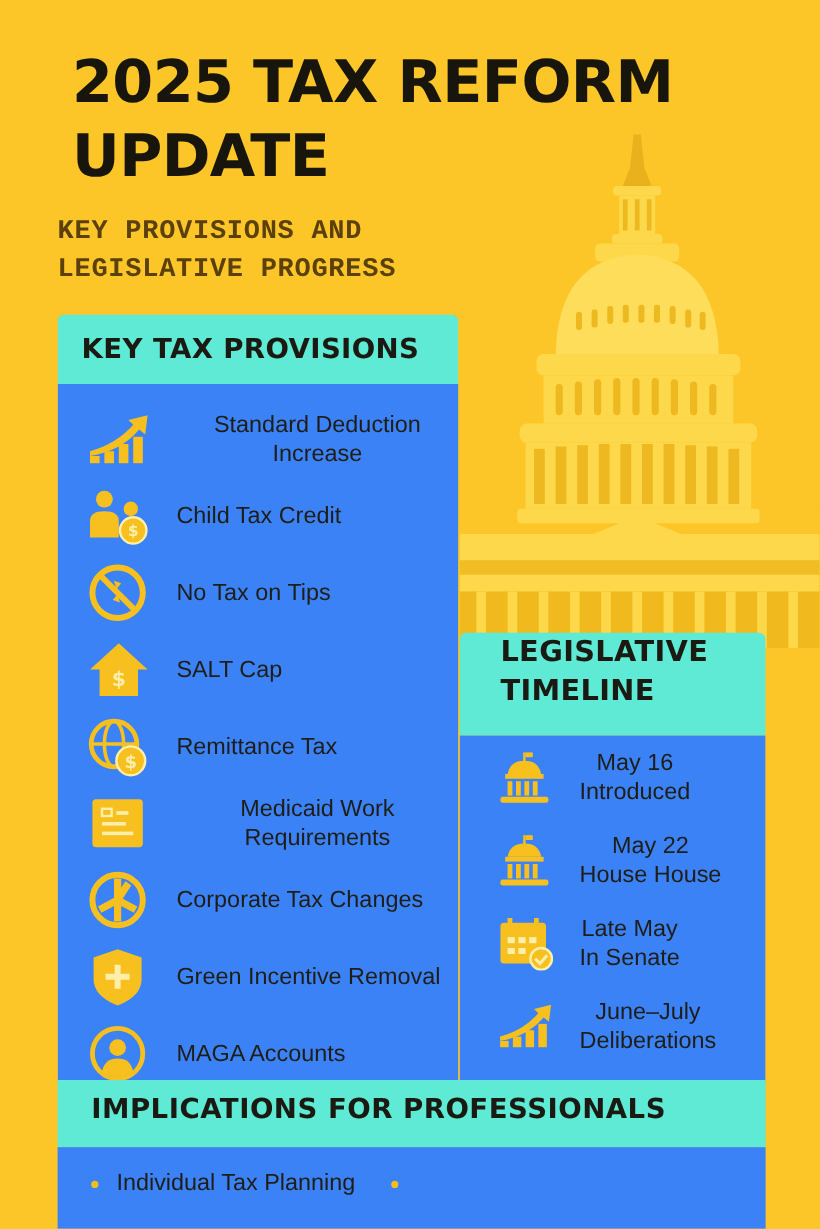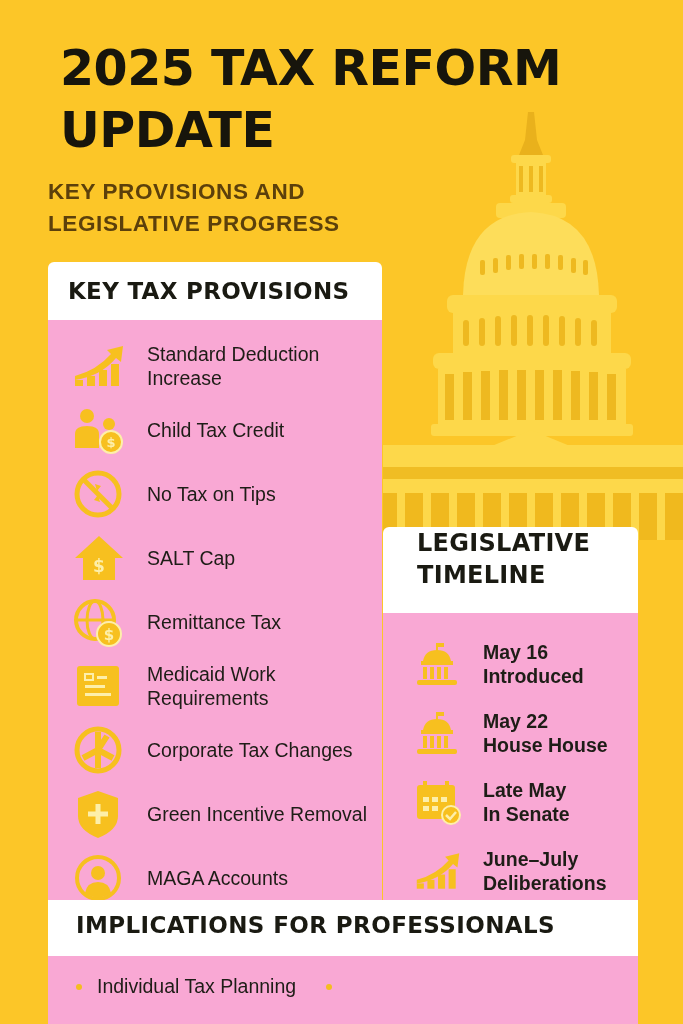--- a/index.html
+++ b/index.html
@@ -11,43 +11,43 @@
     color: #1a1a12;
   }
   .title {
     position: absolute; left: 60px; top: 38px;
     font-family: "DejaVu Sans", sans-serif;
     font-weight: bold; font-size: 49px; line-height: 62px;
     letter-spacing: -0.5px; color: #17150c; width: 600px;
   }
   .subtitle {
     position: absolute; left: 48px; top: 176px;
-    font-family: Liberation Sans, sans-serif;
+    font-family: Liberation Mono, monospace;
     font-weight: bold; font-size: 22.5px; line-height: 32px;
     color: #5c400b; letter-spacing: 0.6px; width: 380px;
   }
   .capitol { position: absolute; left: 383px; top: 100px; width: 300px; height: 520px; }
   .card { position: absolute; }
-  .card-head { background: #ffffff; }
-  .card-body { background: #f9a8d4; }
+  .card-head { background: #5eead4; }
+  .card-body { background: #3b82f6; text-align: center; }
   .kp { left: 48px; top: 262px; width: 334px; height: 640px; border-radius: 6px 6px 0 0; overflow: hidden; }
   .kp .card-head { height: 58px; padding: 16px 0 0 20px; }
   .kp .card-head h2 {
     font-family: "DejaVu Sans", sans-serif; font-size: 23px; font-weight: bold; letter-spacing: 0.3px;
   }
   .kp .card-body { height: 582px; padding-top: 14px; }
   .prov { display: flex; align-items: center; height: 64px; padding-left: 25px; }
   .prov .ic { width: 52px; height: 52px; flex: none; }
   .prov .lbl { margin-left: 22px; font-size: 19.5px; line-height: 24px; color: #1e1d17; }
   .tl { left: 383px; top: 527px; width: 255px; height: 375px; border-radius: 6px 6px 0 0; overflow: hidden; }
   .tl .card-head { height: 86px; padding: 0 0 0 34px; }
   .tl .card-head h2 {
     font-family: "DejaVu Sans", sans-serif; font-size: 24px; line-height: 32px; font-weight: bold; letter-spacing: 0.3px;
   }
-  .tl .card-body { height: 289px; padding-top: 16px; font-weight: bold; }
+  .tl .card-body { height: 289px; padding-top: 0; }
   .ev { display: flex; align-items: center; height: 69px; padding-left: 32px; }
   .ev .ic { width: 46px; height: 46px; flex: none; }
   .ev .lbl { margin-left: 22px; font-size: 19.5px; line-height: 24px; color: #1e1d17; }
   .imp { left: 48px; top: 900px; width: 590px; height: 96px; }
   .imp .card-head { height: 56px; padding: 12px 0 0 28px; }
   .imp .card-head h2 {
     font-family: "DejaVu Sans", sans-serif; font-size: 23px; font-weight: bold; letter-spacing: 0.4px;
   }
   .imp .card-body { height: 68px; display: flex; padding: 10px 0 17px 28px; }
   .bullet { display: flex; align-items: center; font-size: 19.5px; color: #1e1d17; margin-right: 30px; }

